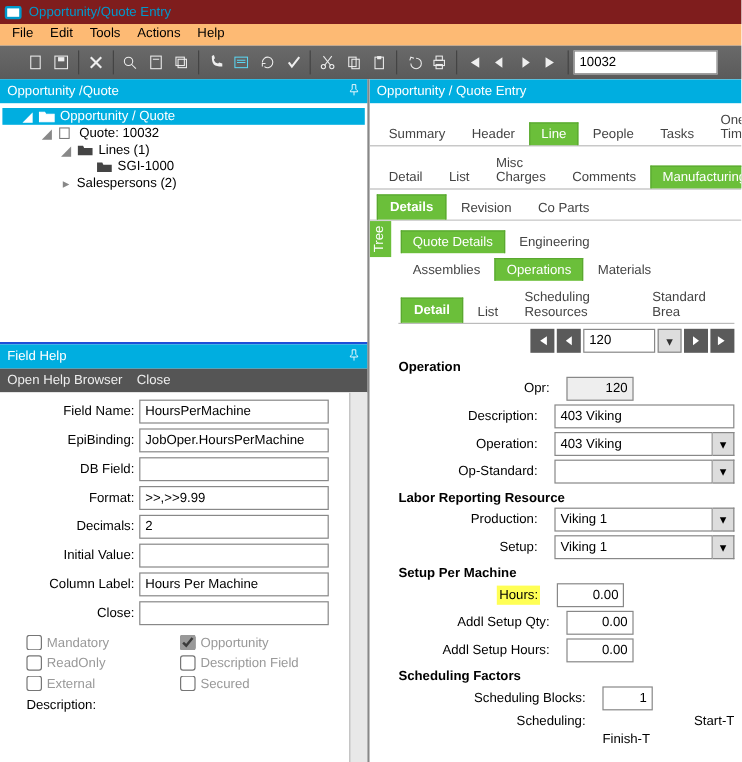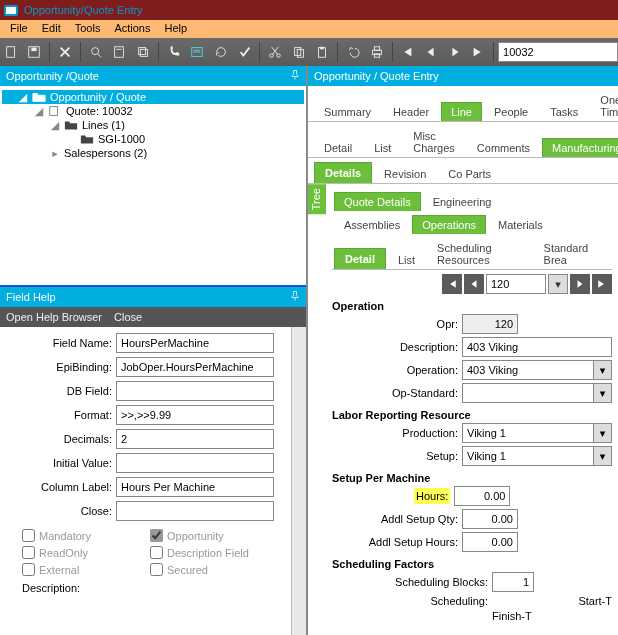--- a/index.html
+++ b/index.html
@@ -8,21 +8,21 @@
   
   .titlebar { height: 20px; background: #7f1d1d; display: flex; align-items: center; padding: 0 4px; gap: 6px; color: #0099cc; }
   .titlebar .win-icon { width: 14px; height: 11px; background: #0099cc; border-radius: 2px; position: relative; }
   .titlebar .win-icon::after { content:""; position:absolute; left:2px; top:2px; right:2px; bottom:2px; background:#fff; }
   
   
   .menubar { height: 18px; background: #fdba74; display: flex; gap: 2px; padding: 0 4px; }
   .menubar span { padding: 2px 6px; cursor: pointer; }
   
   
-  .toolbar { height: 28px; background: linear-gradient(#6a6a6a,#5a5a5a); display: flex; align-items: center; gap: 2px; padding: 0 0; }
+  .toolbar { height: 28px; background: linear-gradient(#6a6a6a,#5a5a5a); display: flex; align-items: center; gap: 2px; padding: 0 20px; }
   .tbtn { width: 22px; height: 22px; display:flex; align-items:center; justify-content:center; color:#eee; cursor:pointer; border-radius:2px; }
   .tbtn svg { width:14px; height:14px; }
   .tsep { width:1px; height:20px; background:#444; margin:0 2px; }
   .toolbar input { height: 20px; width: 120px; padding: 0 4px; border: 1px solid #888; background:#fff; }
   
   
   .main { display: flex; height: calc(635px - 20px - 18px - 28px); }
   .leftcol { width: 308px; display:flex; flex-direction:column; border-right:2px solid #888;}
   .rightcol { flex:1; display:flex; flex-direction:column; overflow:hidden;}
   
@@ -64,21 +64,21 @@
   
   .vert-tab { position:absolute; left:0; top:0; width:18px; background:#6bbf3a; color:#fff; writing-mode:vertical-rl; text-orientation:mixed; padding:4px 2px; cursor:pointer; z-index:2; transform: rotate(180deg);}
   
   .formarea { flex:1; background:#fff; padding:4px 6px 4px 24px; overflow:hidden; position:relative;}
   
   .navrow { display:flex; justify-content:flex-end; gap:2px; margin:4px 0 4px 0;}
   .navbtn { width:20px; height:20px; background:#5a5a5a; color:#fff; display:flex; align-items:center; justify-content:center; cursor:pointer;}
   .navselect { height:20px; width:60px; border:1px solid #888; background:#fff; padding:0 4px; }
   
   .section-title { font-weight:bold; margin:6px 0 2px 0; }
-  .frow { display:flex; align-items:center; margin-bottom:3px; gap:4px; }
+  .frow { display:flex; align-items:center; margin-bottom:3px; gap:14px; }
   .frow label { width:126px; text-align:right; }
   .frow input, .frow select { border:1px solid #888; height:20px; padding:0 4px; }
   .frow input.num { width:56px; text-align:right; }
   .frow input.w150 { width:150px; }
   .frow input.ro { background:#eee; }
   .frow .combo { display:flex; }
   .frow .combo input{ width:132px;}
   .frow .combo .dd{ width:18px; height:20px; background:#ddd; border:1px solid #888; border-left:none; display:flex; align-items:center; justify-content:center; cursor:pointer;}
   
   .hl { background: #ffff55; padding:2px 2px;}

